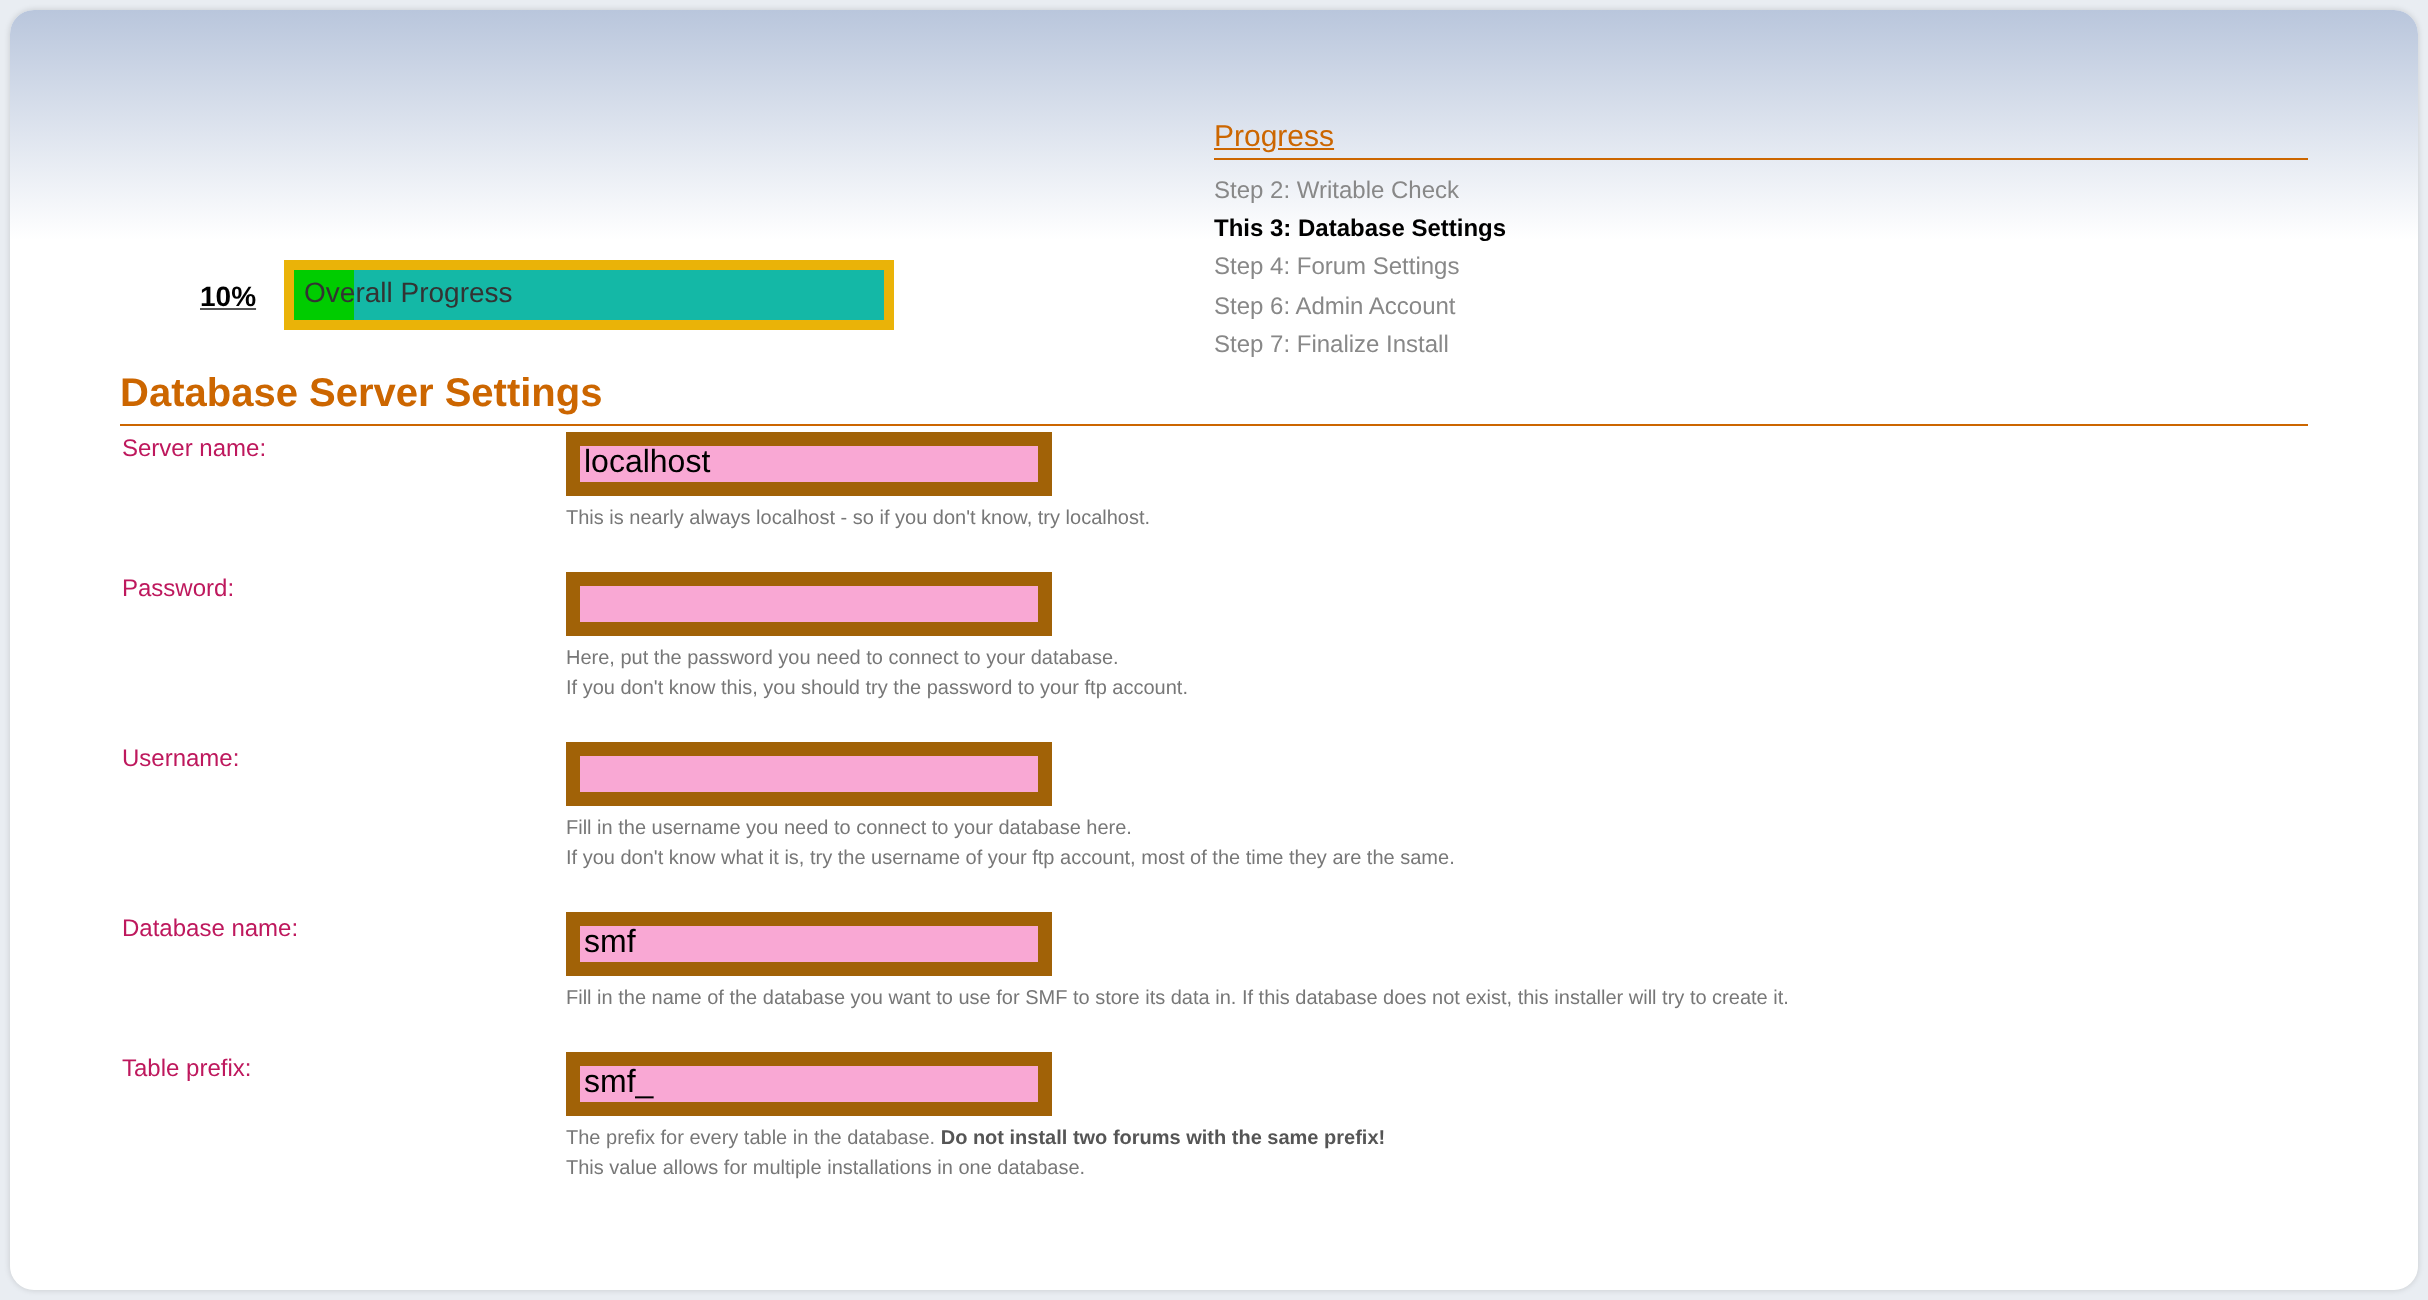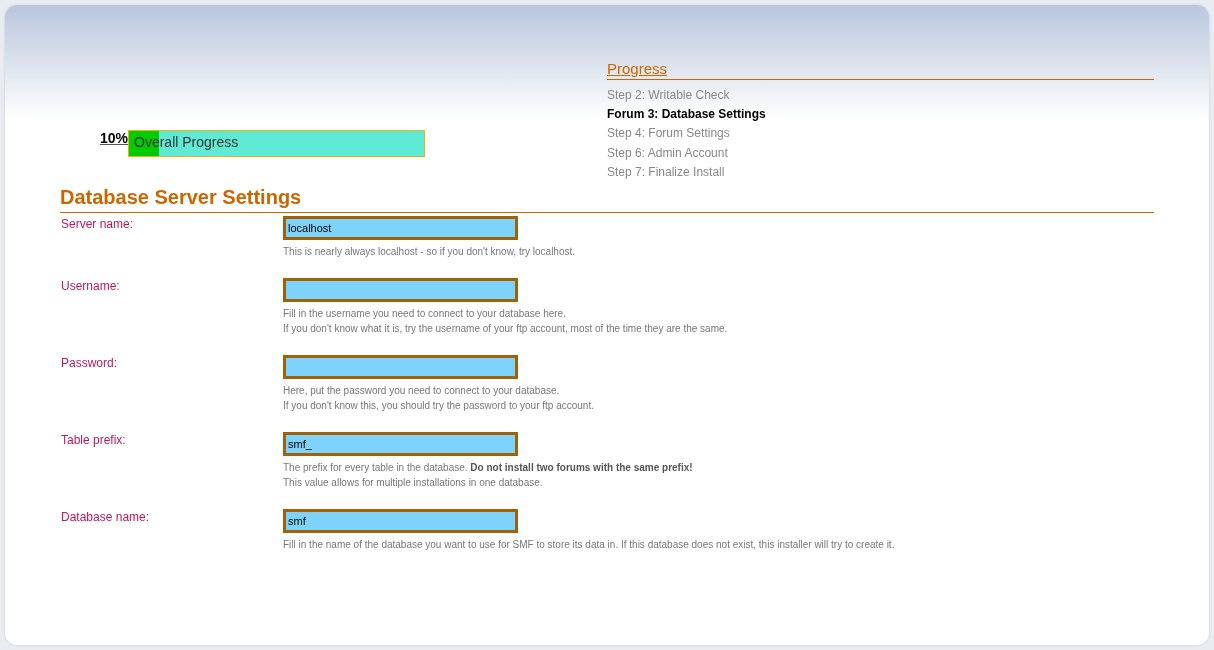--- a/index.html
+++ b/index.html
@@ -31,35 +31,35 @@
   .top-row {
     display: flex;
     align-items: flex-start;
   }
   .progress-col {
     width: 50%;
     padding-top: 70px;
   }
   .progress-wrap {
     display: flex;
-    align-items: flex-start;
-    gap: 0;
+    align-items: center;
+    gap: 14px;
     padding-left: 40px;
     text-decoration: underline;
   }
   .pct {
     font-weight: bold;
     color: #000;
     font-size: 14px;
   }
   .progress-bar {
     width: 295px;
     height: 25px;
-    border: 1px solid #eab308;
-    background: #5eead4;
+    border: 5px solid #eab308;
+    background: #14b8a6;
     position: relative;
   }
   .progress-fill {
     background: #00cc00;
     height: 100%;
     width: 10%;
     position: absolute;
     top:0; left:0;
   }
   .progress-label {
@@ -112,25 +112,25 @@
     padding-bottom: 18px;
   }
   td.label-cell {
     width: 220px;
     color: #be185d;
     padding-top: 2px;
   }
   input.textfield {
     width: 225px;
     height: 18px;
-    border: 3px solid #a16207;
+    border: 7px solid #a16207;
     font-family: Verdana, Geneva, sans-serif;
-    font-size: 11px;
+    font-size: 16px;
     padding: 0 2px;
-    background: #7dd3fc;
+    background: #f9a8d4;
   }
   .help {
     font-size: 10px;
     color: #777;
     margin-top: 4px;
     line-height: 1.5;
   }
   .help b {
     color: #555;
   }
@@ -149,73 +149,73 @@
           <div class="progress-bar">
             <div class="progress-fill" id="progress-fill" style="width: 10%;"></div>
             <span class="progress-label">Overall Progress</span>
           </div>
         </div>
       </div>
       <div class="steps-col">
         <h3 class="section-head">Progress</h3>
         <div class="steps-list" id="steps-list">
             <div>Step 2: Writable Check</div>
-            <div class="current">Forum 3: Database Settings</div>
+            <div class="current">This 3: Database Settings</div>
             <div>Step 4: Forum Settings</div>
             <div>Step 6: Admin Account</div>
             <div>Step 7: Finalize Install</div>
           </div>
       </div>
     </div>
 
     <h2 class="page-title">Database Server Settings</h2>
 
     <table class="form">
       <tbody>
           <tr>
         <td class="label-cell">Server name:</td>
         <td>
           <input class="textfield" type="text" value="localhost" style="">
           <div class="help">This is nearly always localhost - so if you don't know, try localhost.</div>
         </td>
       </tr>
       <tr>
+        <td class="label-cell">Password:</td>
+        <td>
+          <input class="textfield" type="password" value="" style="">
+          <div class="help">
+            <span>Here, put the password you need to connect to your database.</span><br>
+            <span>If you don't know this, you should try the password to your ftp account.</span>
+          </div>
+        </td>
+      </tr>
+      <tr>
         <td class="label-cell">Username:</td>
         <td>
           <input class="textfield" type="text" value="" style="">
           <div class="help">
             <span>Fill in the username you need to connect to your database here.</span><br>
             <span>If you don't know what it is, try the username of your ftp account, most of the time they are the same.</span>
           </div>
         </td>
       </tr>
       <tr>
-        <td class="label-cell">Password:</td>
-        <td>
-          <input class="textfield" type="password" value="" style="">
-          <div class="help">
-            <span>Here, put the password you need to connect to your database.</span><br>
-            <span>If you don't know this, you should try the password to your ftp account.</span>
-          </div>
+        <td class="label-cell">Database name:</td>
+        <td>
+          <input class="textfield" type="text" value="smf" style="">
+          <div class="help">Fill in the name of the database you want to use for SMF to store its data in. If this database does not exist, this installer will try to create it.</div>
         </td>
       </tr>
       <tr>
         <td class="label-cell">Table prefix:</td>
         <td>
           <input class="textfield" type="text" value="smf_" style="">
           <div class="help">
             <span>The prefix for every table in the database. </span><b>Do not install two forums with the same prefix!</b><br>
             <span>This value allows for multiple installations in one database.</span>
           </div>
         </td>
       </tr>
-      <tr>
-        <td class="label-cell">Database name:</td>
-        <td>
-          <input class="textfield" type="text" value="smf" style="">
-          <div class="help">Fill in the name of the database you want to use for SMF to store its data in. If this database does not exist, this installer will try to create it.</div>
-        </td>
-      </tr>
     </tbody>
       </table>
 
   </div>
 </div>
 
 </body></html>

